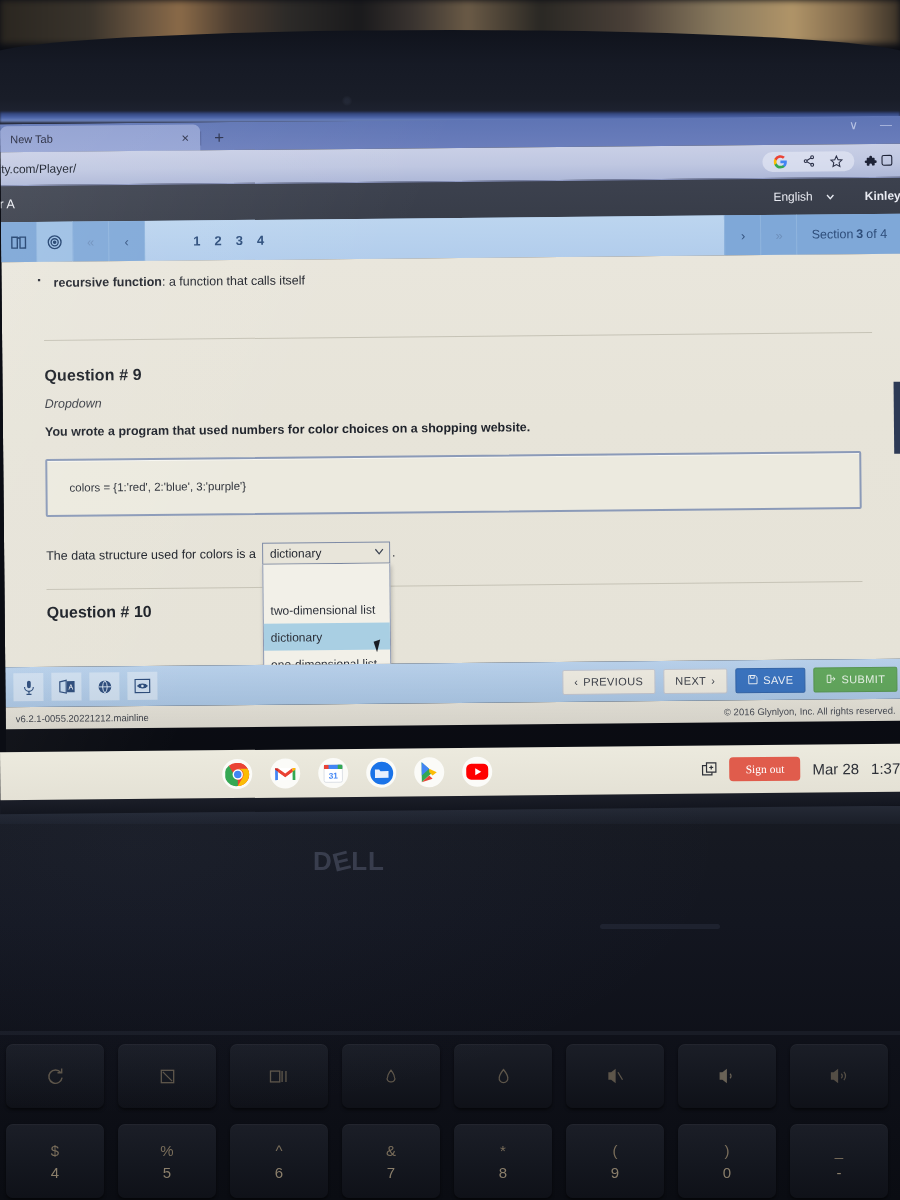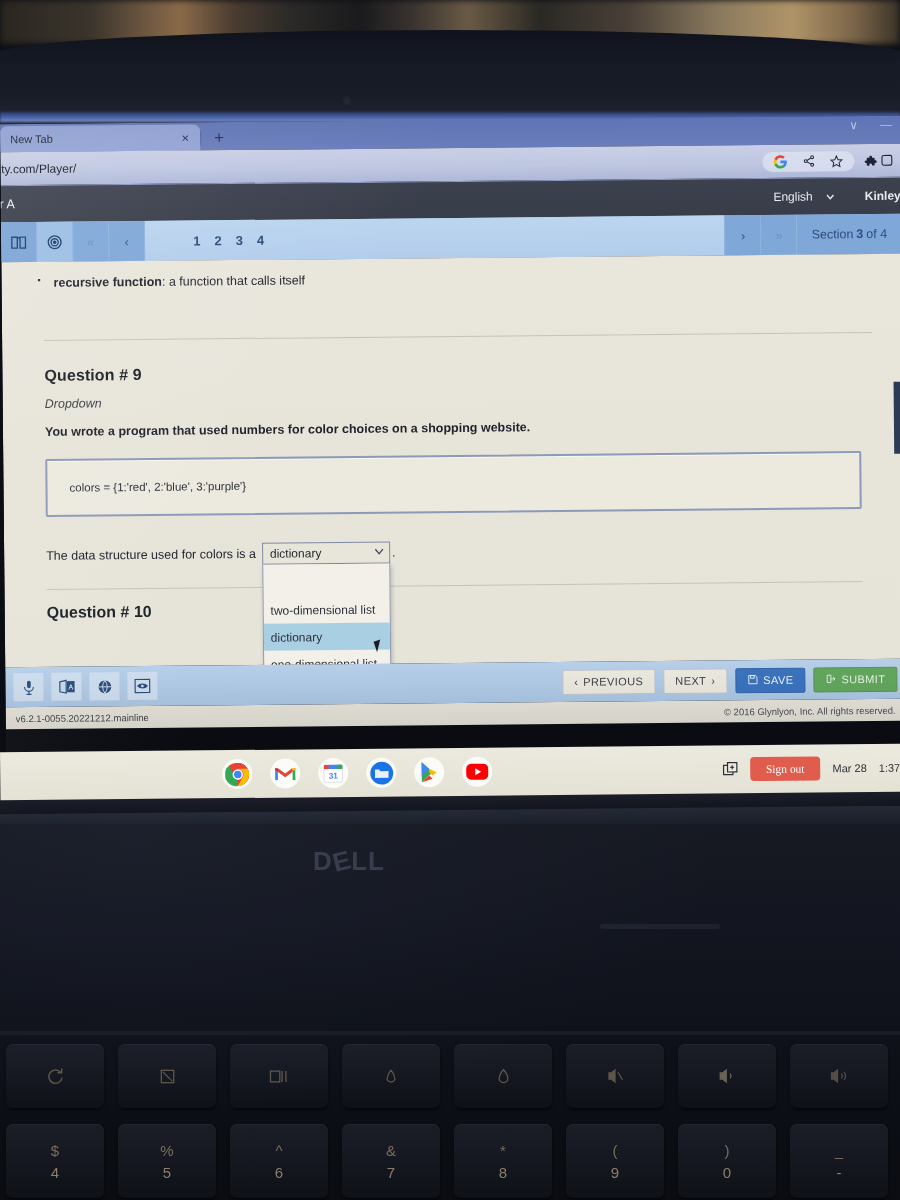--- a/index.html
+++ b/index.html
@@ -266,21 +266,21 @@
     z-index: 20;
   }
   .shelf-apps { display: flex; gap: 18px; margin-left: 222px; align-items: center; }
   .app { width: 30px; height: 30px; border-radius: 50%; background: #fbfbf8;
          display: flex; align-items: center; justify-content: center; }
   .shelf-right { margin-left: auto; display: flex; align-items: center; gap: 12px; padding-right: 0; }
   .signout {
     background: #e05c4c; color: #fff; font-size: 11.5px;
     padding: 6px 16px; border-radius: 4px; font-family: Liberation Serif, serif;
   }
-  .clock { font-size: 11px; color: #2e3138; }
+  .clock { font-size: 15px; color: #2e3138; }
 
   .shelf-shadow {
     position: absolute; left: 0; top: 796px; width: 900px; height: 14px;
     background: linear-gradient(180deg, #1b1e28 0%, #13161f 100%);
     transform: rotate(-0.55deg); transform-origin: 50% 0;
     z-index: 19;
   }
 
   
   .base {

